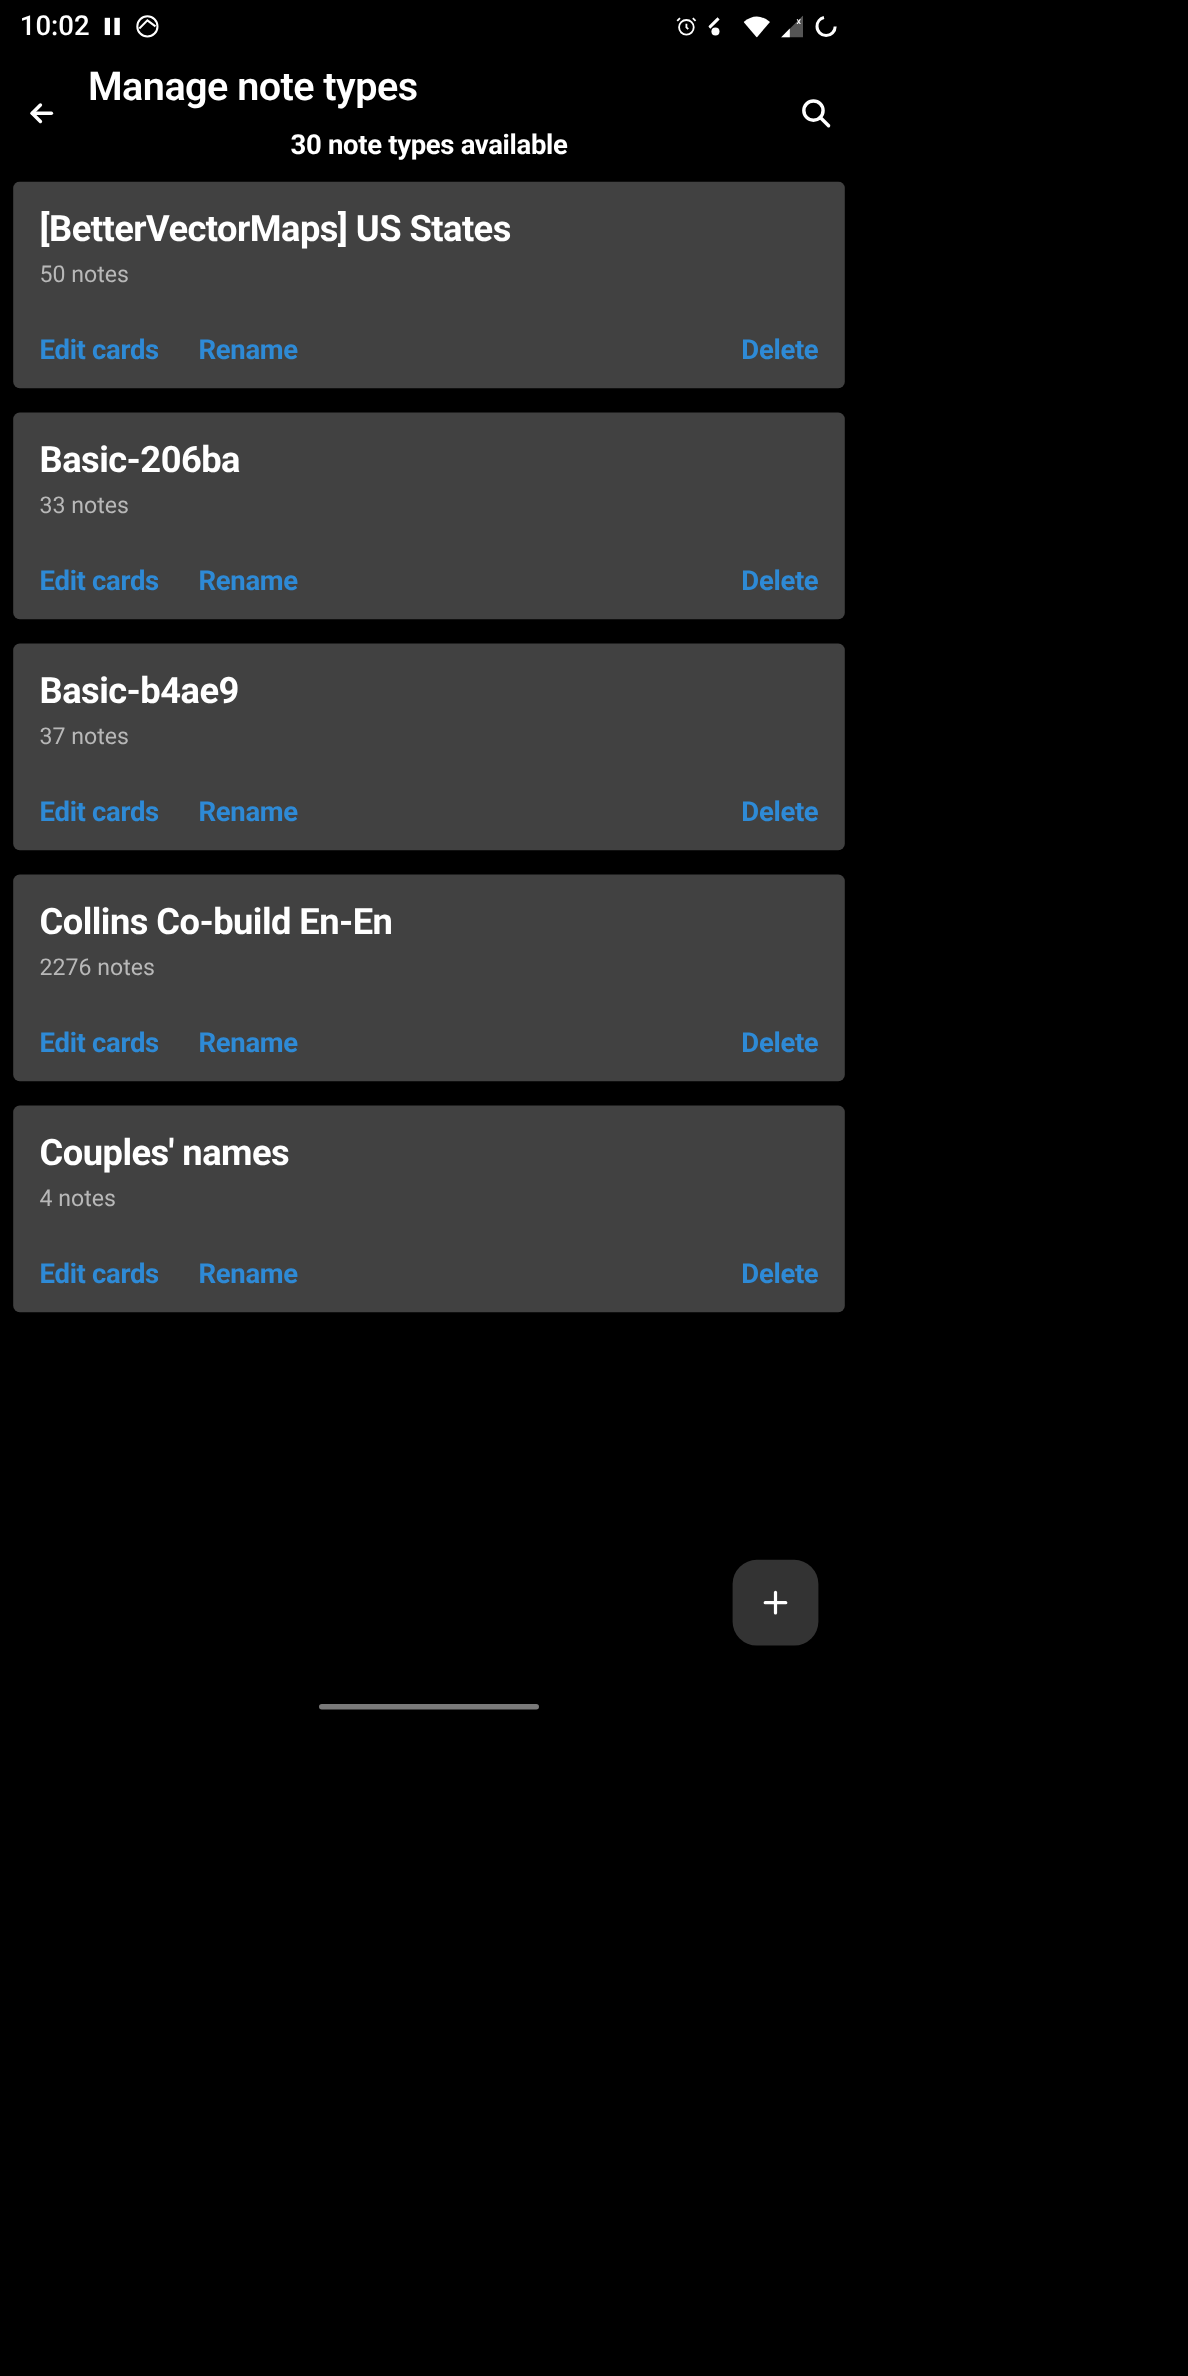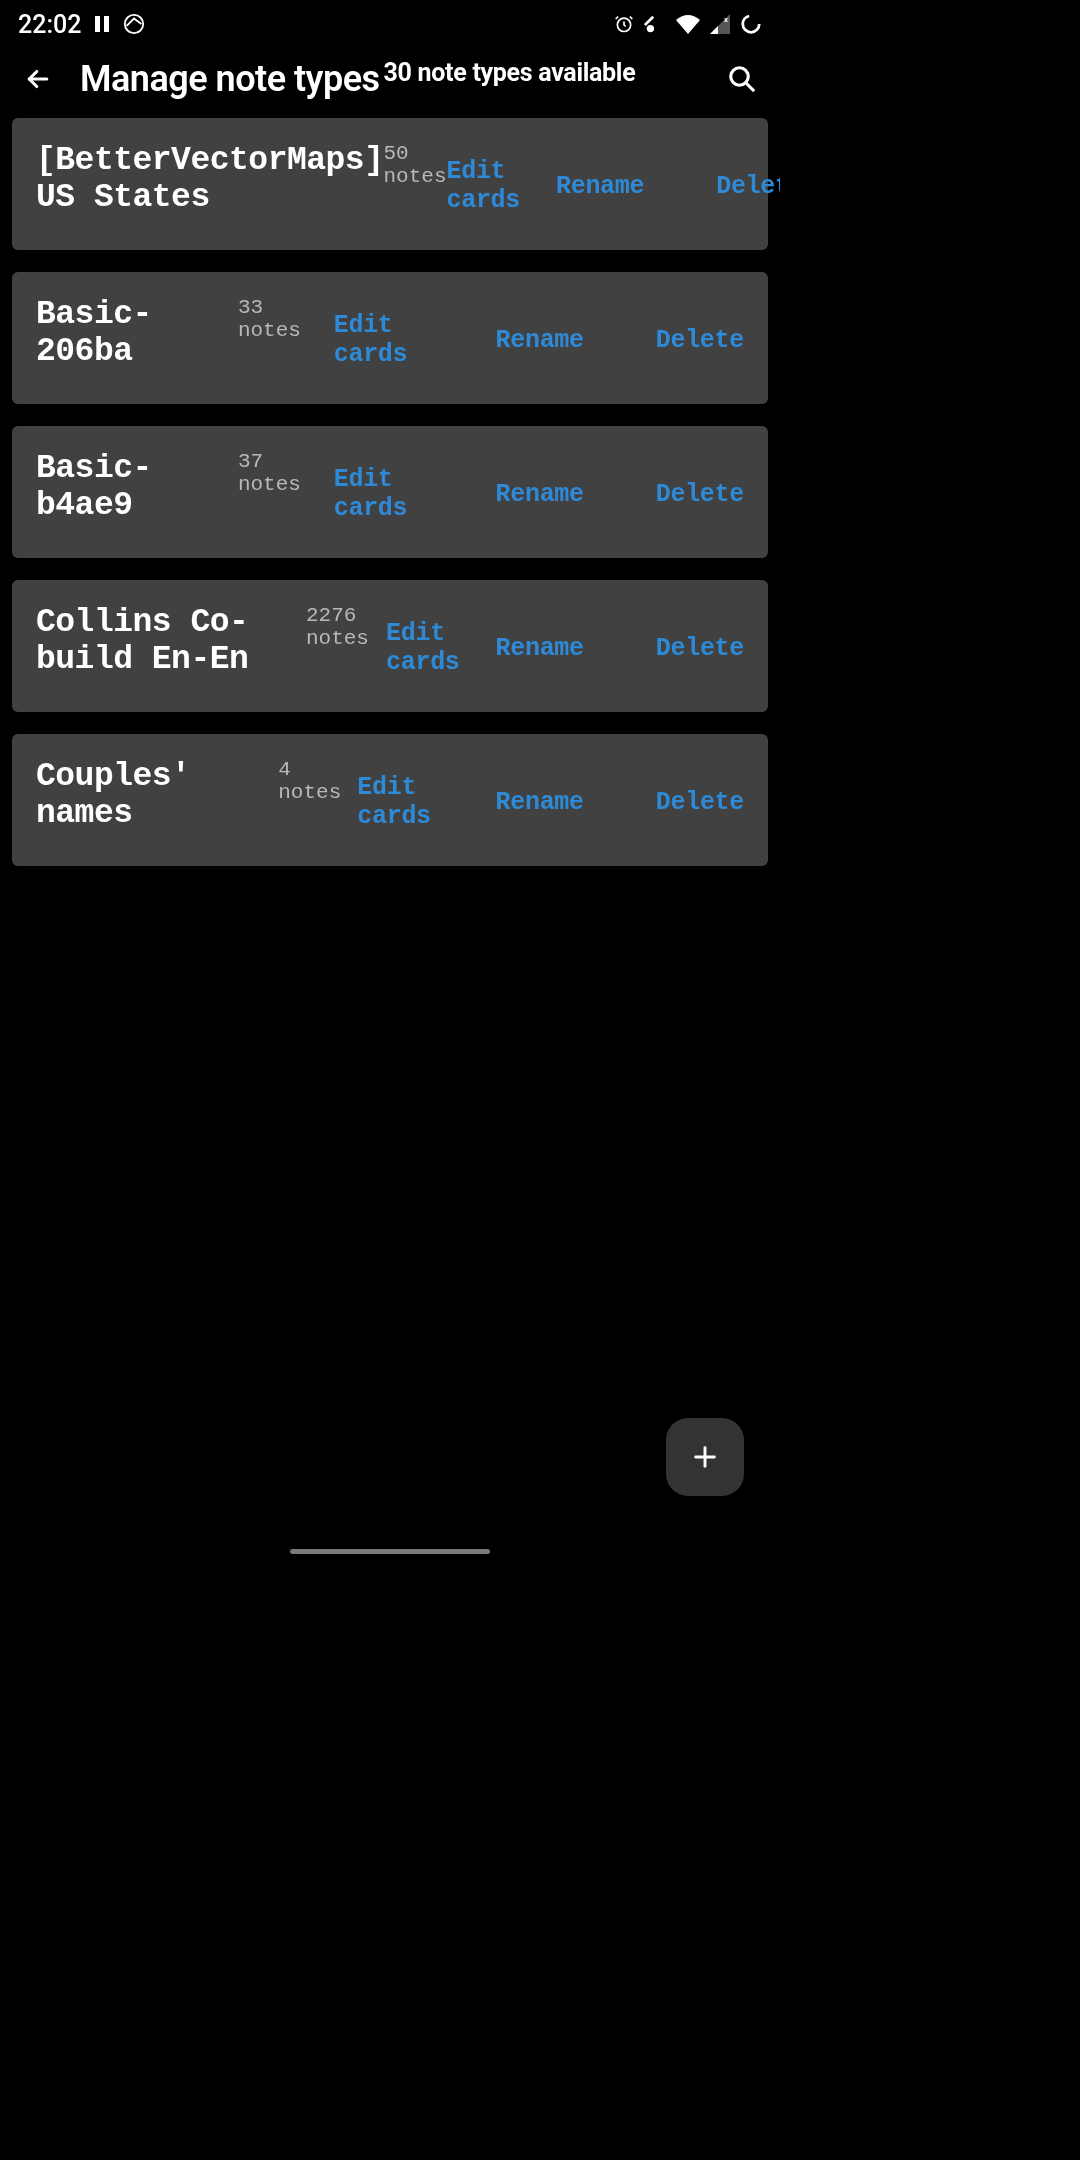--- a/index.html
+++ b/index.html
@@ -31,21 +31,21 @@
       display: flex;
       align-items: center;
       padding: 10px 18px 18px 18px;
       gap: 22px;
     }
     .back-btn {
       width: 40px; height: 40px;
       display: flex; align-items: center; justify-content: center;
       cursor: pointer;
     }
-    .app-titles { flex: 1; display: flex; gap: 4px; }
+    .app-titles { flex: 1; display: flex; flex-direction: column; gap: 18px; }
     .app-title {
       font-size: 36px;
       font-weight: 600;
       letter-spacing: -0.5px;
     }
     .app-subtitle {
       font-size: 25px;
       font-weight: 700;
       letter-spacing: -0.3px;
       text-align: center;
@@ -61,22 +61,21 @@
       padding: 0 12px;
       display: flex;
       flex-direction: column;
       gap: 22px;
     }
     .card {
       background: #414141;
       border-radius: 6px;
       padding: 24px 24px 20px 24px;
       display: flex;
-      flex-direction: row;
-      font-family: Liberation Mono, monospace;
+      flex-direction: column;
     }
     .card-title {
       font-size: 33px;
       font-weight: 700;
       letter-spacing: -0.5px;
       color: #fff;
       margin-bottom: 10px;
     }
     .card-sub {
       font-size: 21px;
@@ -128,21 +127,21 @@
     .scroll-clip {
       height: 1392px;
       overflow: hidden;
     }
   </style>
 </head>
 <body>
 
 <div class="status-bar">
   <div class="status-left">
-    <span>22:02</span>
+    <span>10:02</span>
     <span>
       <svg width="14" height="16" viewBox="0 0 14 16">
           <rect x="0" y="0" width="5" height="16" fill="#fff"></rect>
           <rect x="9" y="0" width="5" height="16" fill="#fff"></rect>
         </svg>
     </span>
     <span>
       <svg width="22" height="22" viewBox="0 0 24 24" fill="none" stroke="#fff" stroke-width="2">
           <circle cx="12" cy="12" r="10"></circle>
           <path d="M4 14 L12 6 L20 12"></path>

